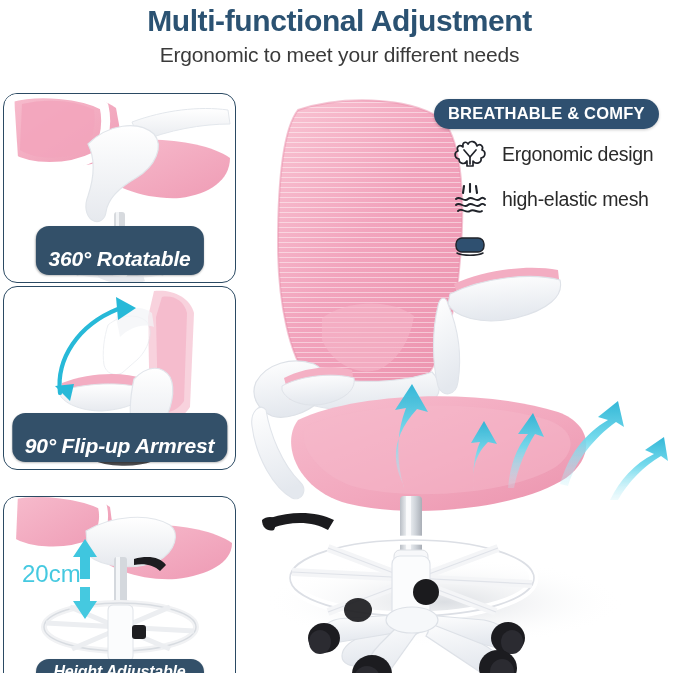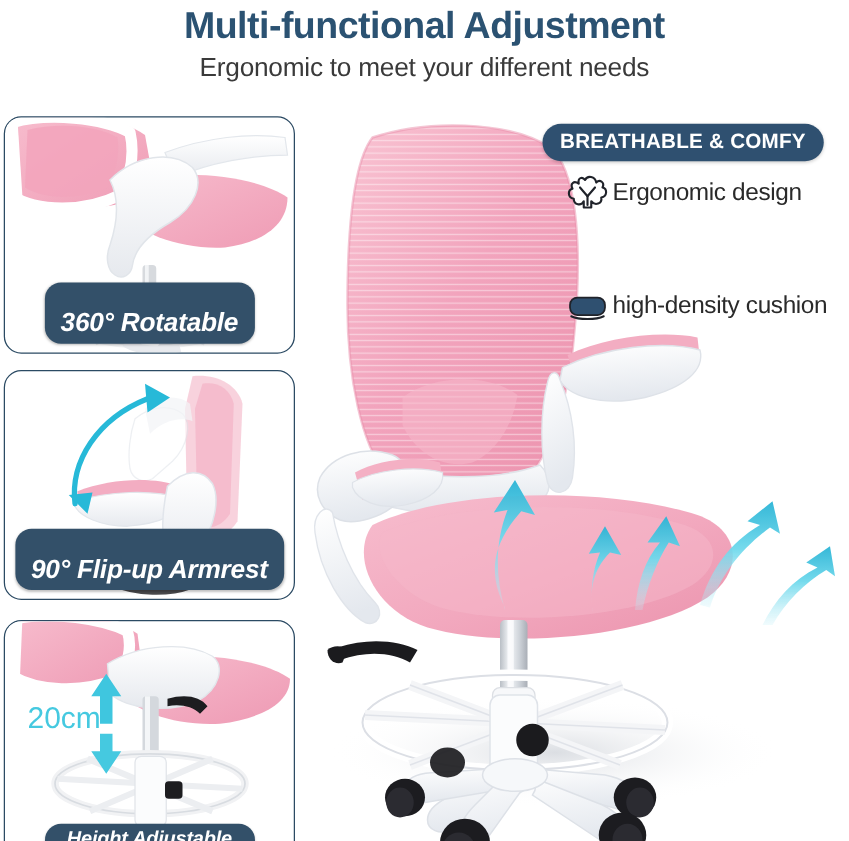--- a/index.html
+++ b/index.html
@@ -20,21 +20,21 @@
     font-size:21px;color:#3a3a3a;line-height:28px;margin-top:2px;letter-spacing:-0.2px;
   }
 
   
   .panel{
     position:absolute;left:3px;width:231px;
     border:1.6px solid #2b4a63;border-radius:14px;background:#fff;
     overflow:hidden;
   }
   #panel1{top:93px;height:188px;}
-  #panel2{top:296px;height:182px;}
+  #panel2{top:286px;height:182px;}
   #panel3{top:496px;height:196px;}
   .panel-art{position:absolute;inset:0;overflow:hidden;border-radius:12px;}
   .pill{
     position:absolute;bottom:7px;left:50%;transform:translateX(-50%);
     background:#335069;color:#fff;border-radius:13px;
     font-size:21px;font-style:italic;font-weight:bold;letter-spacing:-0.2px;
     padding:21px 13px 4px;white-space:nowrap;
     box-shadow:0 1px 2px rgba(0,0,0,.25);
   }
   #pill3{font-size:16px;padding:4px 18px 5px;}
@@ -45,21 +45,21 @@
     background:#2f5070;color:#ffffff;border-radius:15px;
     font-size:16.5px;font-weight:bold;letter-spacing:0.2px;
     padding:5px 14px 6px;white-space:nowrap;
     box-shadow:0 1px 3px rgba(0,0,0,.22);
   }
   .feat{position:absolute;left:450px;display:flex;align-items:center;}
   #feat1{top:136px;}
   #feat2{top:181px;}
   #feat3{top:226px;}
   .feat-ico{width:40px;height:36px;display:flex;align-items:center;justify-content:center;flex:0 0 40px;}
-  .feat-txt{font-size:19.5px;color:#2a2a2a;letter-spacing:-0.3px;margin-left:0;white-space:nowrap;}
+  .feat-txt{font-size:19.5px;color:#2a2a2a;letter-spacing:-0.3px;margin-left:12px;white-space:nowrap;}
 </style>
 </head>
 <body>
 
 <div id="page">
 
   <div class="hdr">
     <div class="hdr-title">Multi-functional Adjustment</div>
     <div class="hdr-sub">Ergonomic to meet your different needs</div>
   </div>
@@ -342,25 +342,37 @@
         <path d="M10 9 C6 6 3 9 5 13 C1 14 1 20 6 21 C6 26 12 27 14 23
                  L14 28 L20 28 L20 23 C23 27 29 25 28 20 C33 19 33 13 29 12
                  C31 8 27 5 24 8 C23 3 17 2 15 6 C13 3 9 4 10 9 Z" fill="none" stroke="#20232a" stroke-width="1.7" stroke-linejoin="round"></path>
         <path d="M11 12 L17 19 L23 12" fill="none" stroke="#20232a" stroke-width="1.7" stroke-linecap="round" stroke-linejoin="round"></path>
         <path d="M17 19 L17 26" fill="none" stroke="#20232a" stroke-width="1.7" stroke-linecap="round"></path>
       </svg>
     </span>
     <span class="feat-txt">Ergonomic design</span>
   </div>
 
+  <div class="feat" id="feat2">
+    <span class="feat-ico">
+      <svg width="34" height="32" viewBox="0 0 34 32">
+        <path d="M11 3 L10 10" stroke="#20232a" stroke-width="2.1" stroke-linecap="round"></path>
+        <path d="M17 1 L17 9" stroke="#20232a" stroke-width="2.1" stroke-linecap="round"></path>
+        <path d="M23 3 L24 10" stroke="#20232a" stroke-width="2.1" stroke-linecap="round"></path>
+        <path d="M3 16 C7 12 11 20 15 16 C19 12 23 20 27 16 C29 14 31 15 32 16" fill="none" stroke="#20232a" stroke-width="1.9" stroke-linecap="round"></path>
+        <path d="M3 22 C7 18 11 26 15 22 C19 18 23 26 27 22 C29 20 31 21 32 22" fill="none" stroke="#20232a" stroke-width="1.9" stroke-linecap="round"></path>
+        <path d="M5 28 C9 24 13 31 17 28 C21 25 25 31 29 28" fill="none" stroke="#20232a" stroke-width="1.9" stroke-linecap="round"></path>
+      </svg>
+    </span>
+    <span class="feat-txt">high-elastic mesh</span>
+  </div>
 
   <div class="feat" id="feat3">
     <span class="feat-ico">
       <svg width="34" height="32" viewBox="0 0 34 32">
         <rect x="3" y="10" width="28" height="14" rx="6" fill="#2f5070"></rect>
         <rect x="3" y="10" width="28" height="14" rx="6" fill="none" stroke="#20232a" stroke-width="1.4"></rect>
         <path d="M4 25 C10 28 24 28 30 25" fill="none" stroke="#20232a" stroke-width="1.6" stroke-linecap="round"></path>
       </svg>
     </span>
-    <span class="feat-txt">high-density cushion</span>
   </div>
 
 </div>
 
 </body></html>

